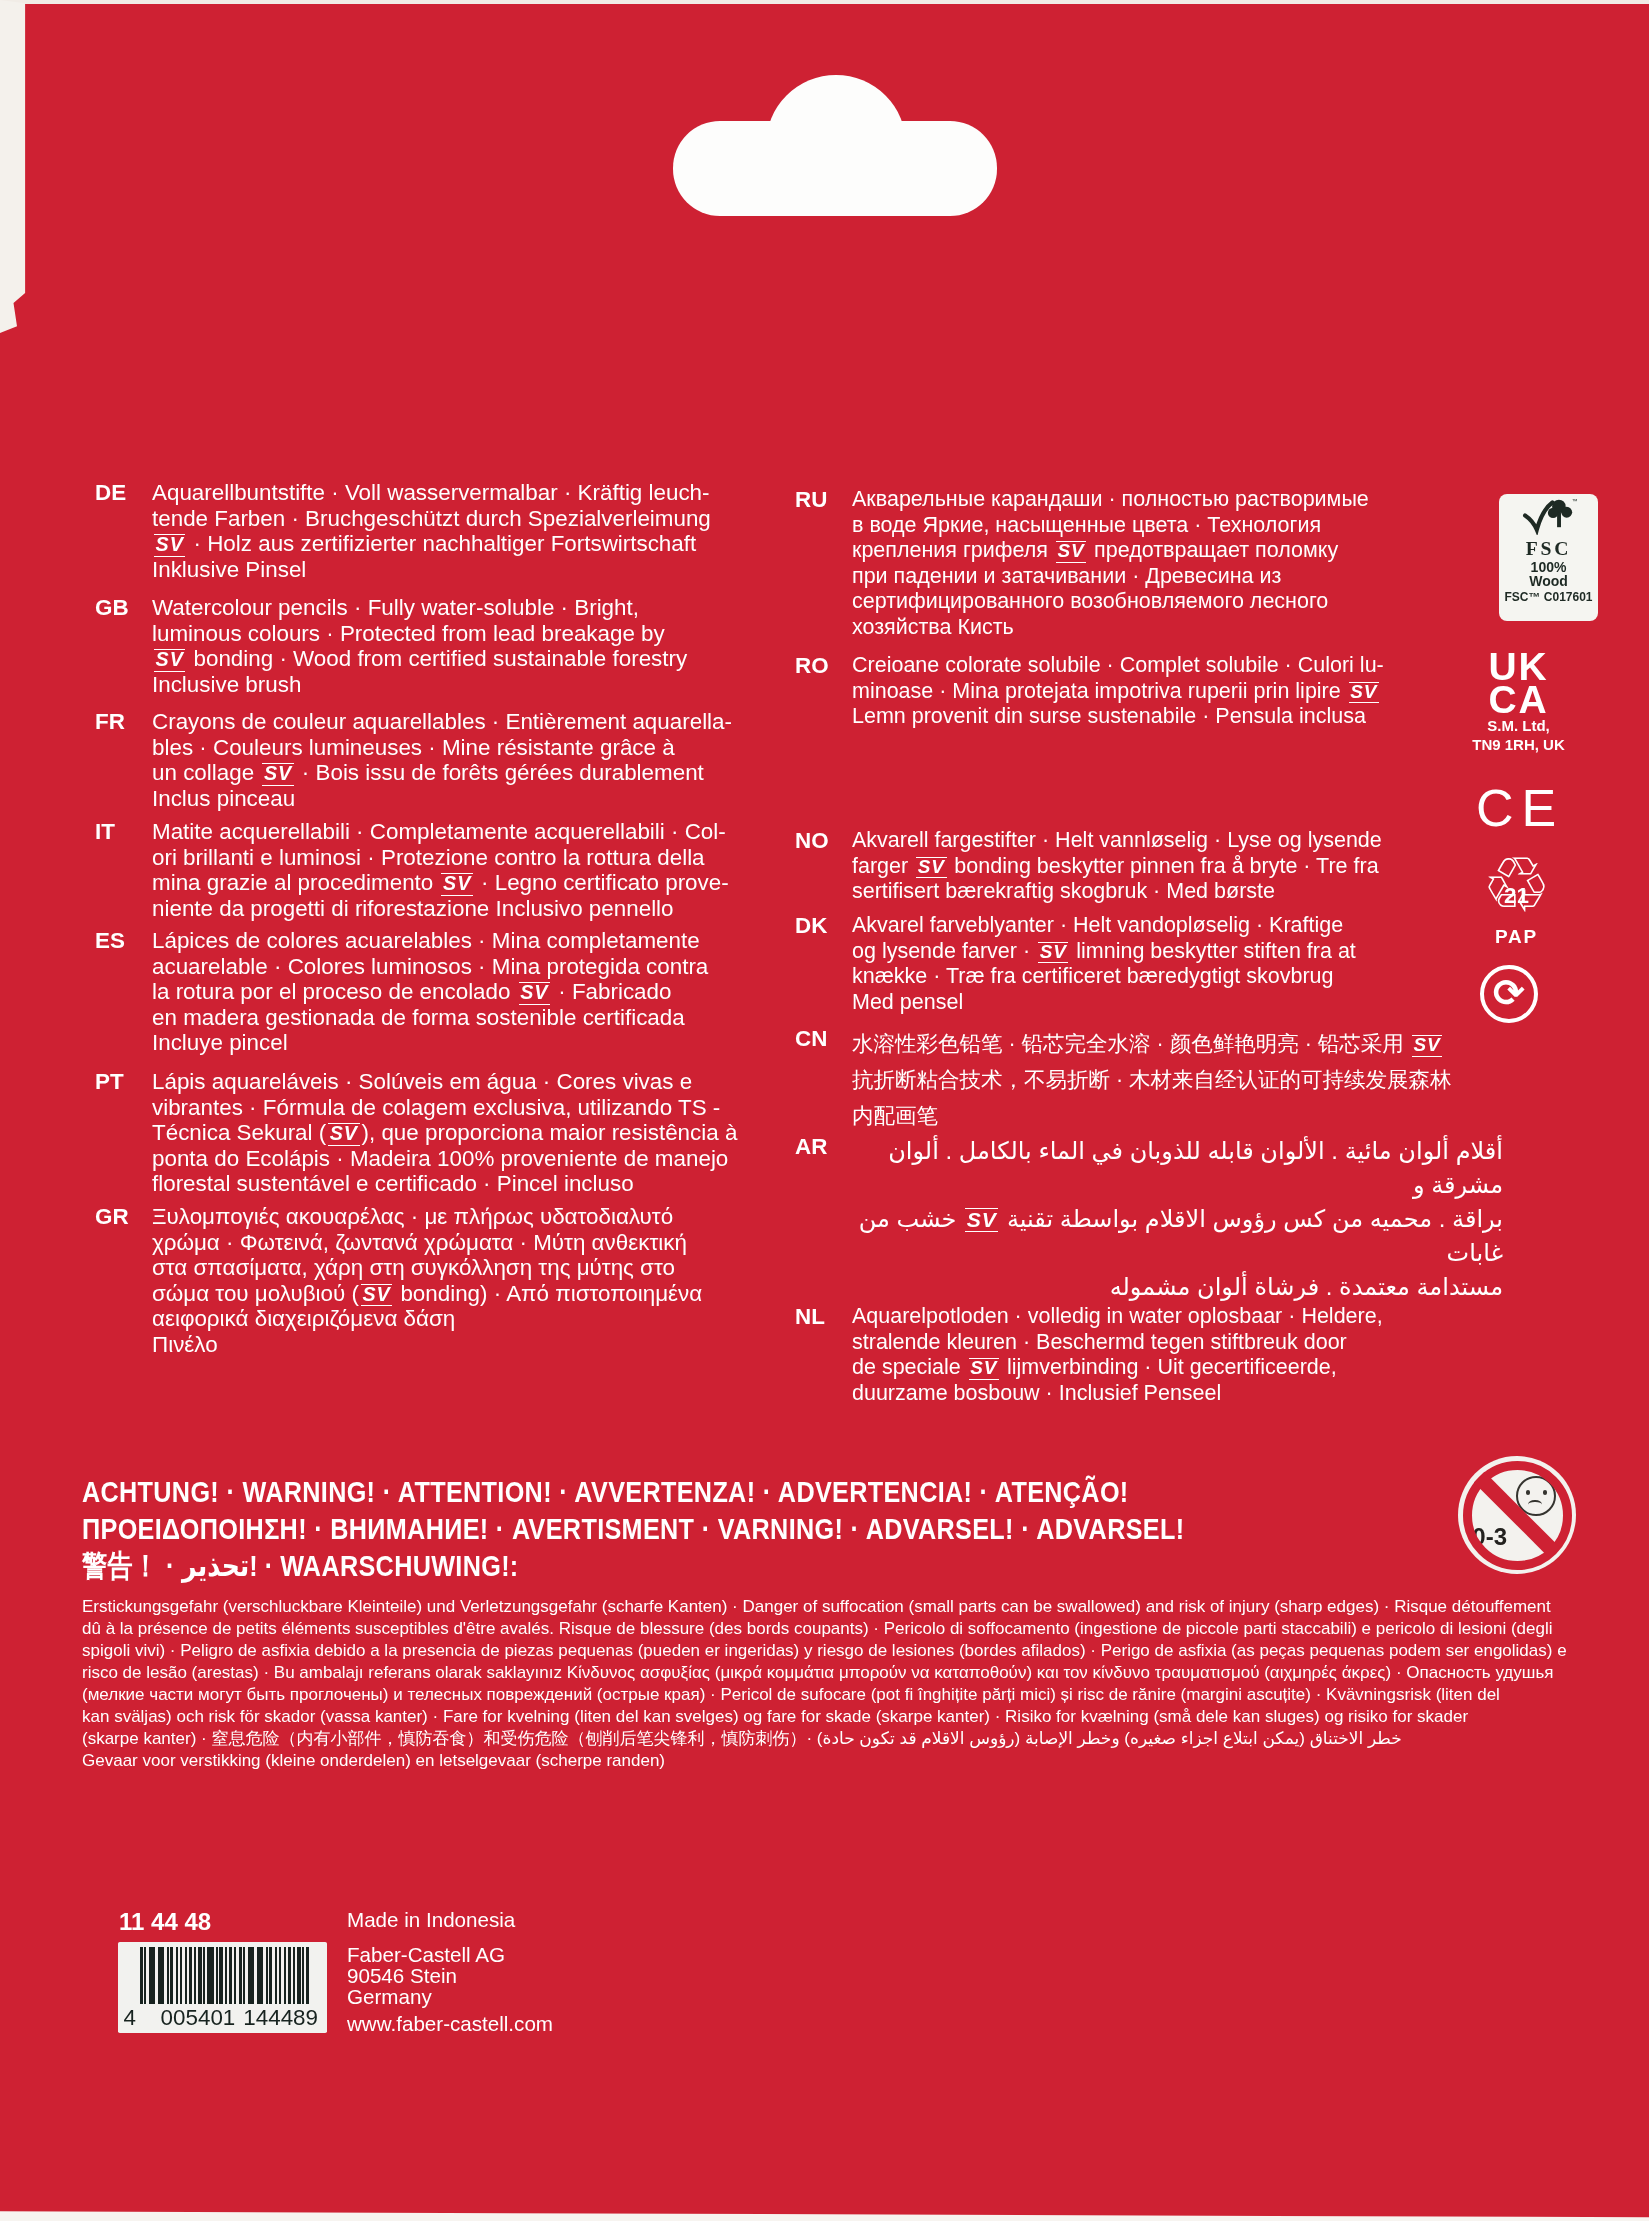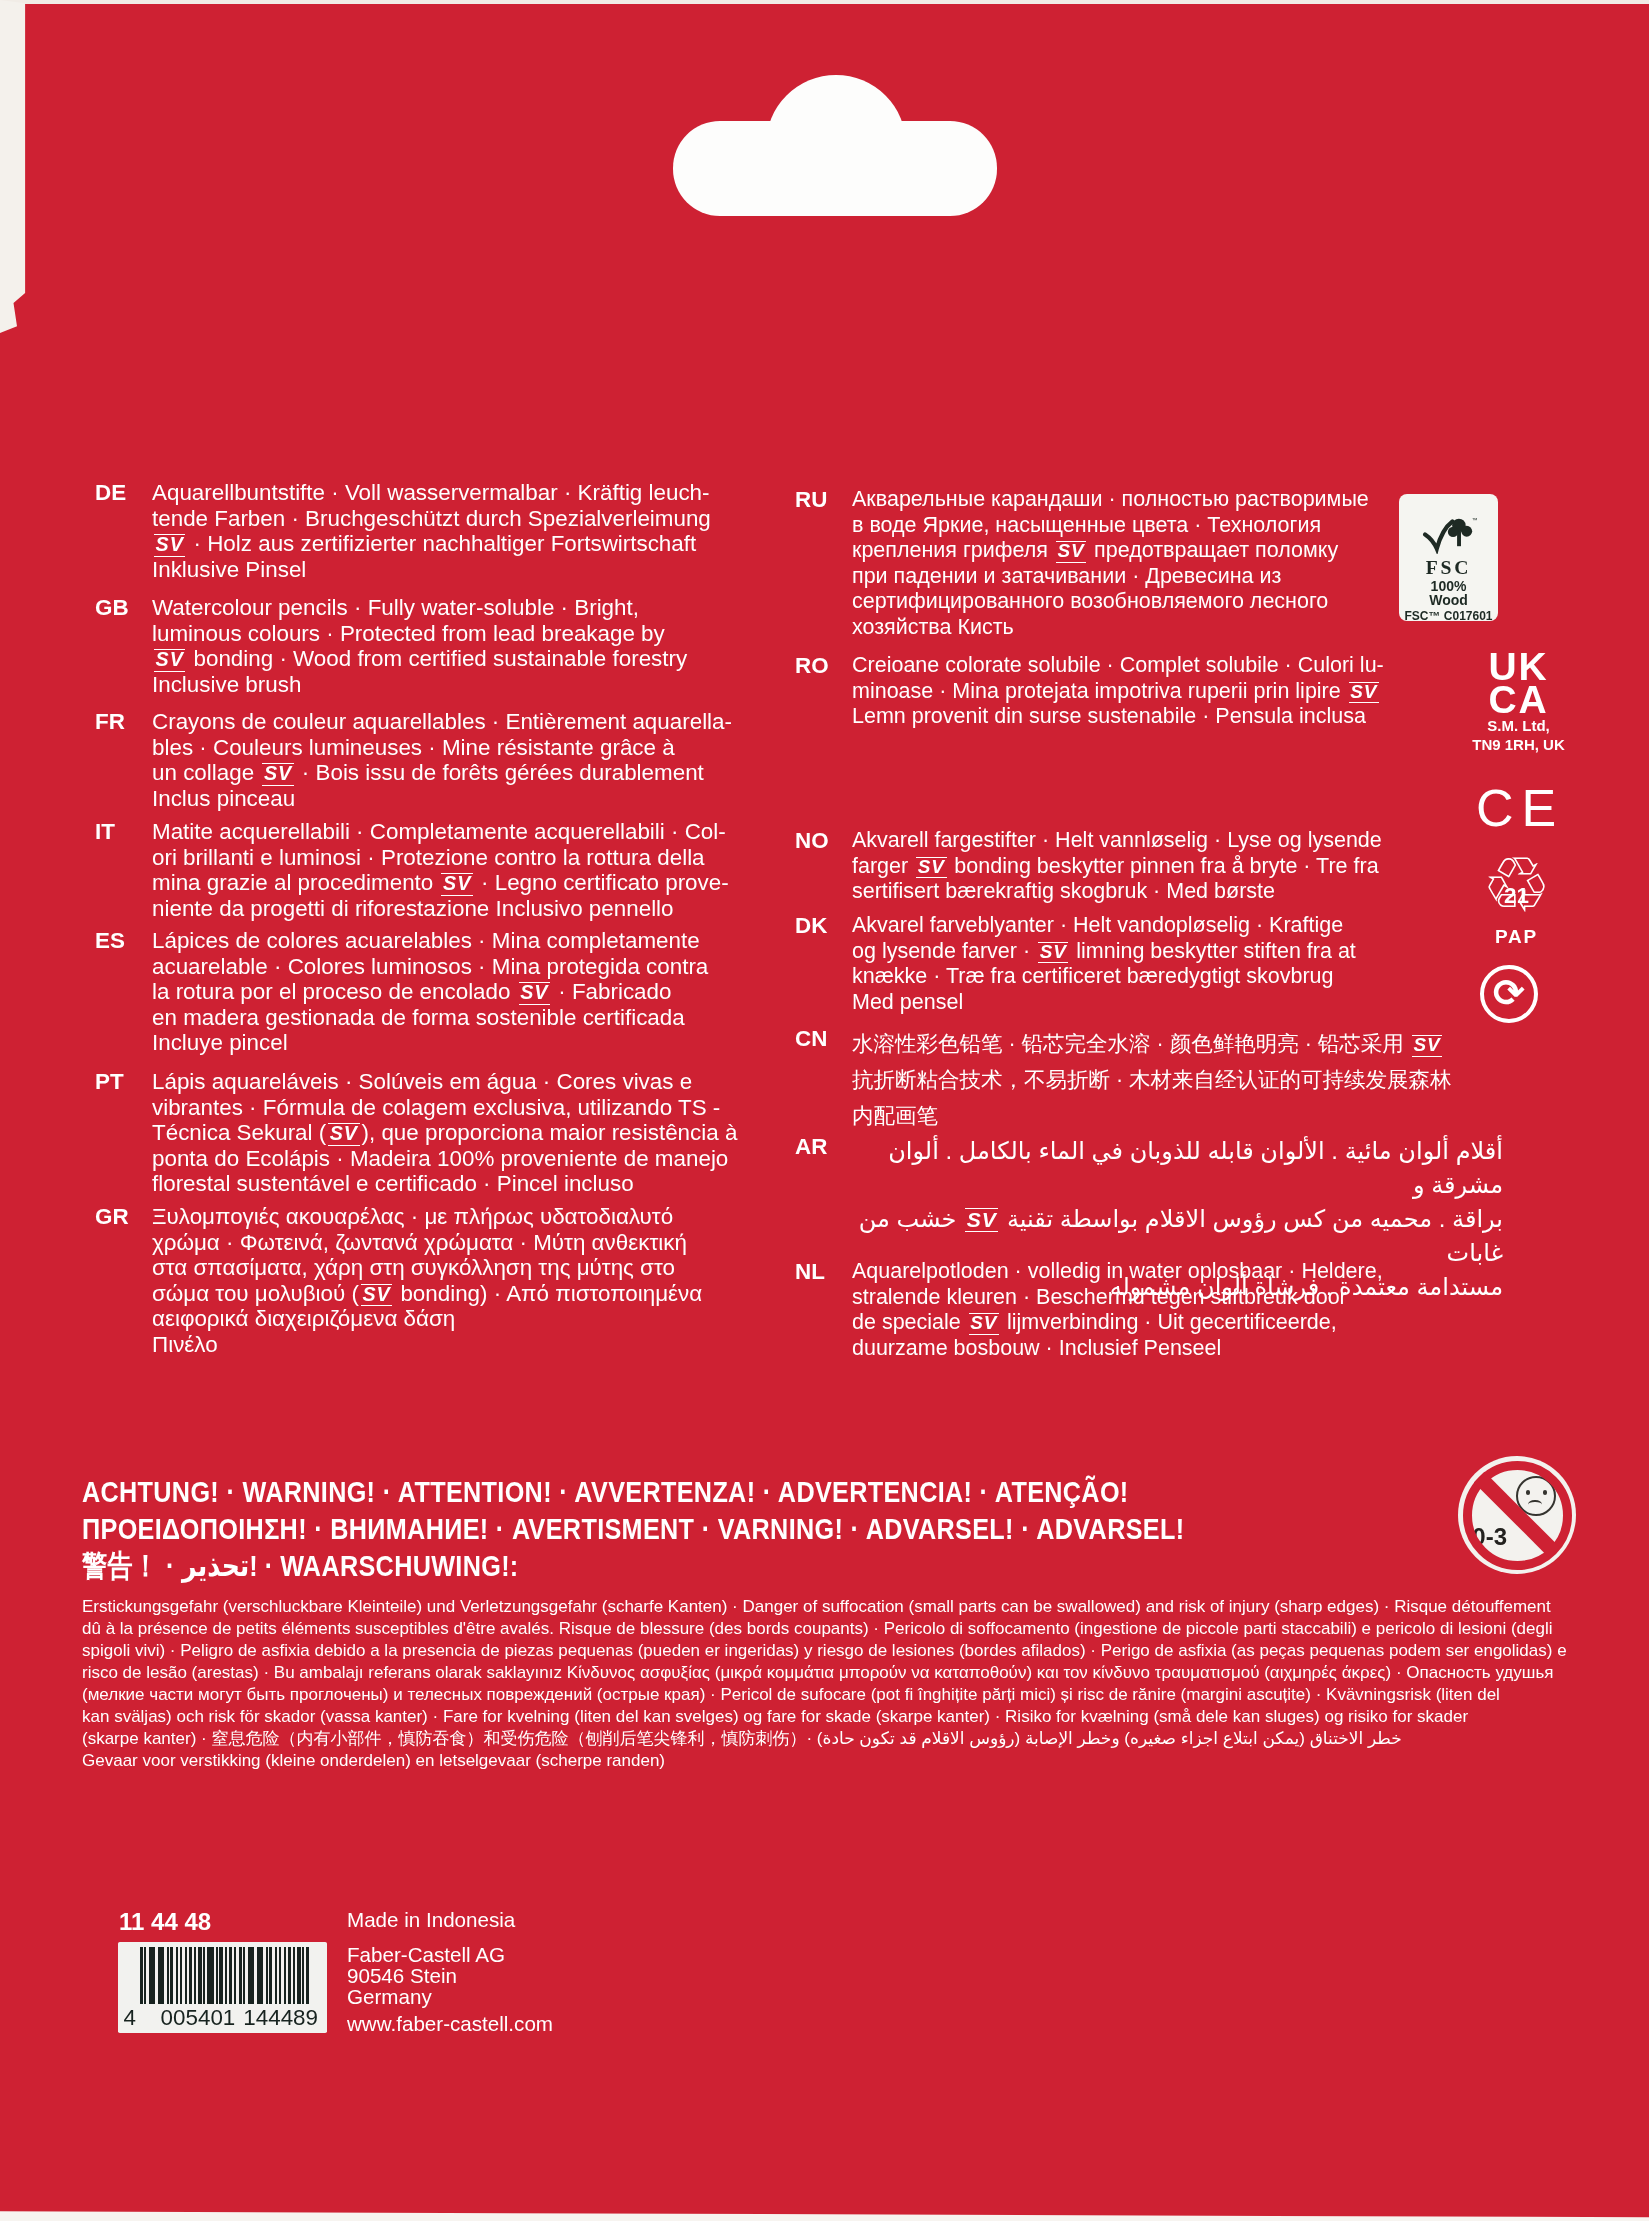--- a/index.html
+++ b/index.html
@@ -20,22 +20,22 @@
   .lang .body{flex:1;white-space:pre-line;font-size:22.4px;line-height:25.5px;}
   .lang.leftcol{left:76px;width:734px;margin-left:19px;}
   .lang.rightcol{left:795px;width:708px;}
   .lang.rightcol .body{font-size:21.5px;}
   .lang.cn .body{line-height:36px;}
   .lang.ar .body{direction:rtl;text-align:right;line-height:34px;font-size:24px;}
   .sv{display:inline-block;font-style:italic;font-weight:700;line-height:1;
       border-top:1.8px solid currentColor;border-bottom:1.8px solid currentColor;
       padding:0 1.8px 0.9px;margin:0 1.8px;font-size:0.88em;letter-spacing:0.9px;}
   
-  .fsc-box{position:absolute;left:1399px;top:494px;width:99px;height:127px;background:#f5f5f1;
-           border-radius:8px;color:#1e2a24;text-align:center;padding-top:21px;box-sizing:border-box;}
+  .fsc-box{position:absolute;left:1499px;top:494px;width:99px;height:127px;background:#f5f5f1;
+           border-radius:8px;color:#1e2a24;text-align:center;padding-top:2px;box-sizing:border-box;}
   .fsc-name{font-family:"Liberation Serif",serif;font-weight:700;font-size:19.7px;letter-spacing:2.7px;line-height:21.5px;}
   .fsc-sub{font-size:14px;font-weight:700;line-height:14.3px;}
   .fsc-lic{font-size:12px;font-weight:700;line-height:12.5px;margin-top:2.7px;}
   .ukca{position:absolute;left:1462px;top:650px;width:113px;text-align:center;}
   .ukca .big{font-size:39px;font-weight:700;line-height:33px;letter-spacing:1.8px;}
   .ukca .sub{font-size:15px;font-weight:700;line-height:19px;}
   .ukca .sub:first-of-type{margin-top:8px;}
   .ce{position:absolute;left:1476px;top:781px;font-size:52px;font-weight:500;letter-spacing:8px;line-height:54px;}
   .recycle{position:absolute;left:1463px;top:845px;width:107px;text-align:center;}
   .recycle .tri{font-size:77px;line-height:82px;font-family:"DejaVu Sans",sans-serif;}
@@ -168,21 +168,21 @@
     <span class="body">水溶性彩色铅笔 · 铅芯完全水溶 · 颜色鲜艳明亮 · 铅芯采用 <span class="sv">SV</span>
 抗折断粘合技术，不易折断 · 木材来自经认证的可持续发展森林
 内配画笔</span>
   </div>
   <div class="lang rightcol ar" style="top:1134px">
     <span class="code">AR</span>
     <span class="body">أقلام ألوان مائية . الألوان قابله للذوبان في الماء بالكامل . ألوان مشرقة و
 براقة . محميه من كس رؤوس الاقلام بواسطة تقنية <span class="sv">SV</span> خشب من غابات
 مستدامة معتمدة . فرشاة ألوان مشموله</span>
   </div>
-  <div class="lang rightcol" style="top:1259px">
+  <div class="lang rightcol" style="top:1304px">
     <span class="code">NL</span>
     <span class="body">Aquarelpotloden · volledig in water oplosbaar · Heldere,
 stralende kleuren · Beschermd tegen stiftbreuk door
 de speciale <span class="sv">SV</span> lijmverbinding · Uit gecertificeerde,
 duurzame bosbouw · Inclusief Penseel</span>
   </div>
 
   <div class="fsc-box">
     <svg width="59" height="39" viewBox="0 0 44 30">
       <path d="M4 15 Q10 19 13 26 Q17 11 25 5" fill="none" stroke="#1e2a24" stroke-width="3.2" stroke-linecap="round"></path>

